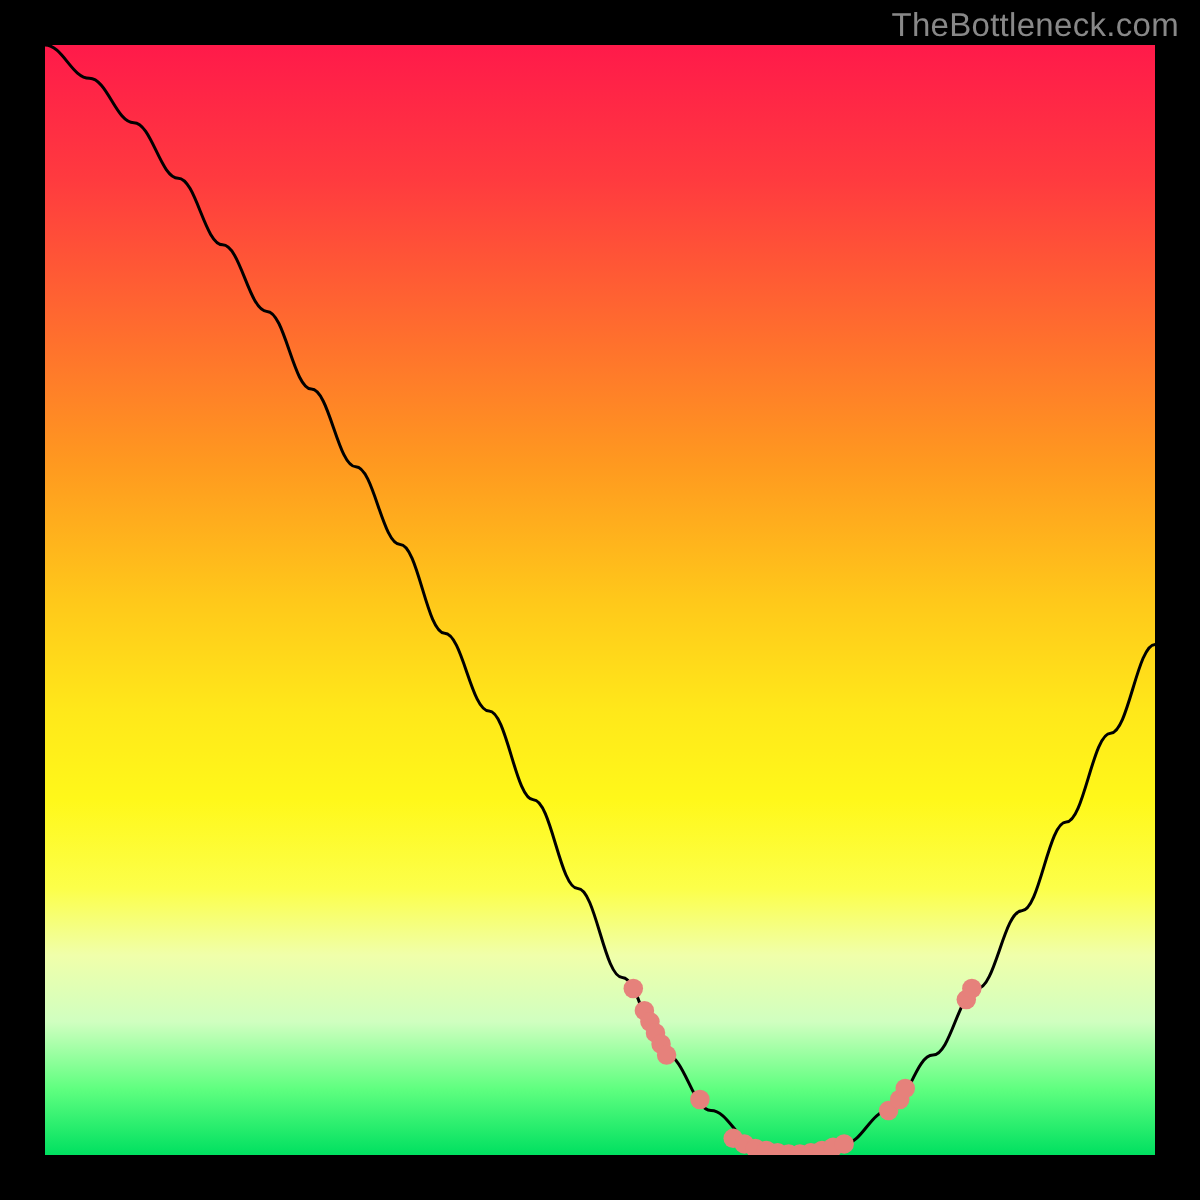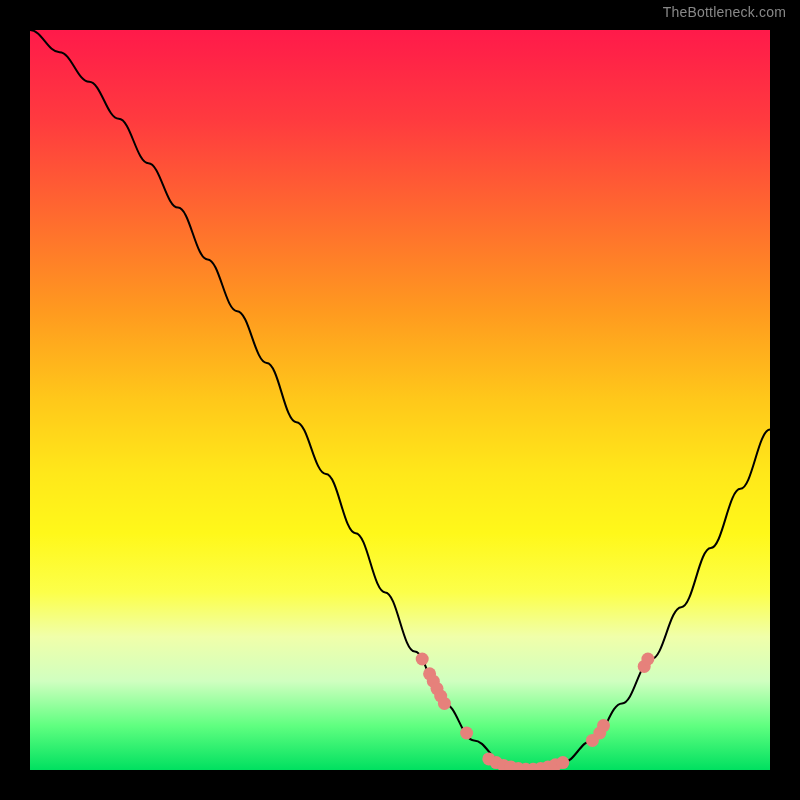--- a/index.html
+++ b/index.html
@@ -9,21 +9,21 @@
     background: #000;
     position: relative;
     font-family: Arial, sans-serif;
     overflow: hidden;
   }
   .watermark {
     position: absolute;
     top: 4px;
     right: 14px;
     color: #888;
-    font-size: 14px;
+    font-size: 22px;
     font-weight: 500;
     letter-spacing: 0.2px;
     z-index: 10;
   }
   .plot-area {
     position: absolute;
     left: 30px;
     top: 30px;
     width: 740px;
     height: 740px;

